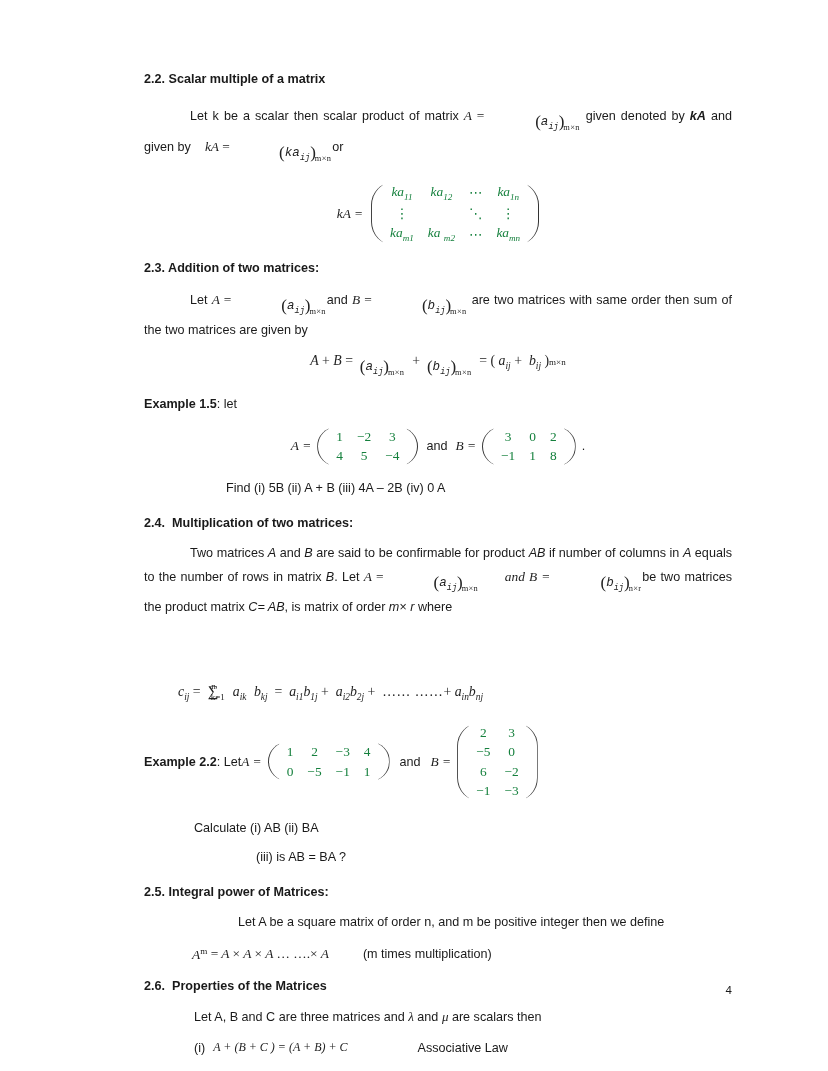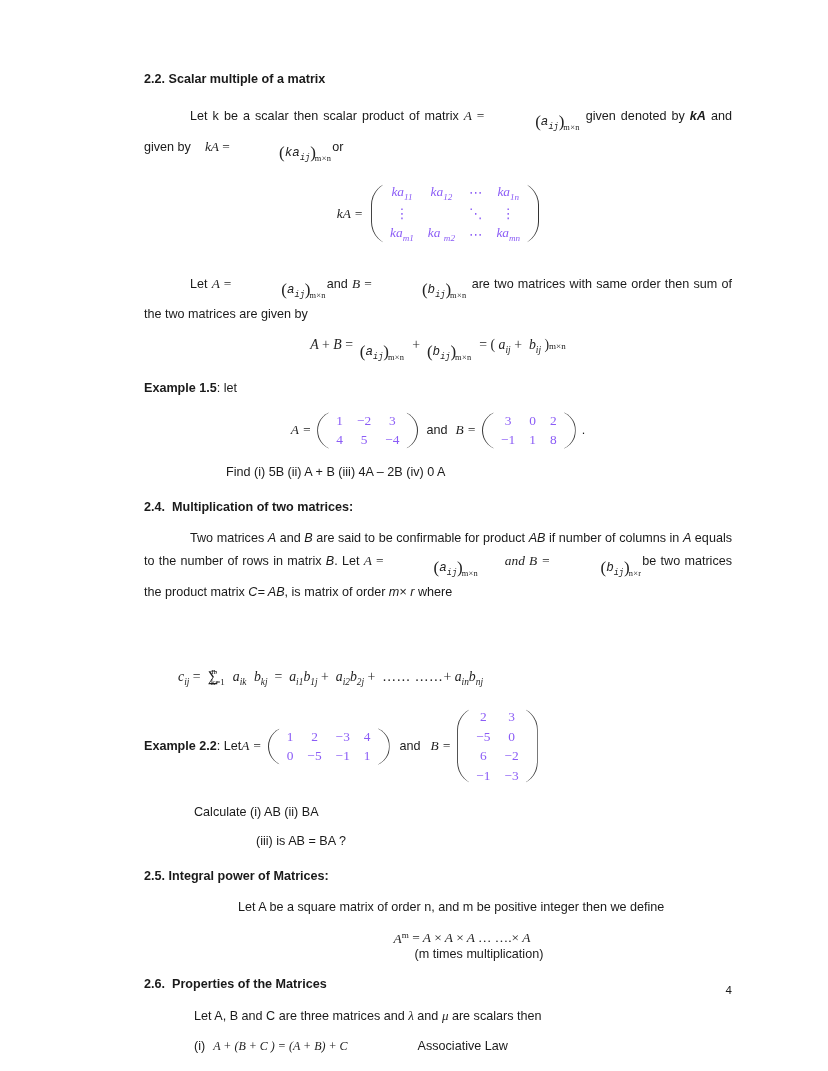--- a/index.html
+++ b/index.html
@@ -152,21 +152,21 @@
     border-collapse: collapse;
     margin: 0 1px;
   }
   .matrix td {
     font-family: "Liberation Serif", serif;
     font-style: italic;
     font-size: 13.4px;
     text-align: center;
     padding: 0px 7px;
     line-height: 1.45;
-    color: #8b5cf6;
+    color: #15803d;
     white-space: nowrap;
   }
   .matrix.num td { font-style: normal; }
 
   
   .plain {
     font-family: "Liberation Sans", sans-serif;
     font-size: 12.6px;
     color: #1a1a1a;
   }
@@ -230,20 +230,24 @@
             <td>ka<sub class="s">mn</sub></td>
           </tr>
         </tbody>
           </table>
         <span class="rpar"></span>
       </span>
     </div>
 
     <div class="sp-m"></div>
 
+    <h2 class="heading">
+      <span>2.3.</span>
+      <span>Addition of two matrices:</span>
+    </h2>
 
     <div class="sp-s"></div>
 
     <p class="para indent">
       <span>Let </span><span class="math"><span class="it">A</span> <span class="op">=</span> <span class="paren-sub"><span class="big-paren">(</span><span class="inner">a<sub class="s">ij</sub></span><span class="big-paren">)</span><span class="dim">m×n</span></span></span><span>and </span><span class="math"><span class="it">B</span> <span class="op">=</span> <span class="paren-sub"><span class="big-paren">(</span><span class="inner">b<sub class="s">ij</sub></span><span class="big-paren">)</span><span class="dim">m×n</span></span></span><span> are two matrices with same order then sum of the two matrices are given by</span>
     </p>
 
     <div class="sp-s"></div>
 
     <div class="eq-row" style="justify-content:center;">
@@ -403,21 +407,21 @@
       <span>2.5.</span>
       <span>Integral power of Matrices:</span>
     </h2>
 
     <div class="sp-s"></div>
 
     <p class="para nojustify" style="padding-left:94px;">Let A be a square matrix of order n, and m be positive integer then we define</p>
 
     <div class="sp-s"></div>
 
-    <div class="eq-row" style="padding-left:48px;flex-direction:column;">
+    <div class="eq-row" style="padding-left:48px;">
       <span class="math" style="font-size:13.4px;">
         <span class="it">A<sup class="s" style="font-style:normal;">m</sup></span> <span class="op">=</span> <span class="it">A</span> <span class="op">×</span> <span class="it">A</span> <span class="op">×</span> <span class="it">A</span> <span class="rm">… ….</span><span class="op">×</span> <span class="it">A</span>
       </span>
       <span class="plain" style="margin-left:34px;">(m times multiplication)</span>
     </div>
 
     <div class="sp-m"></div>
 
     <h2 class="heading">
       <span>2.6.</span>

